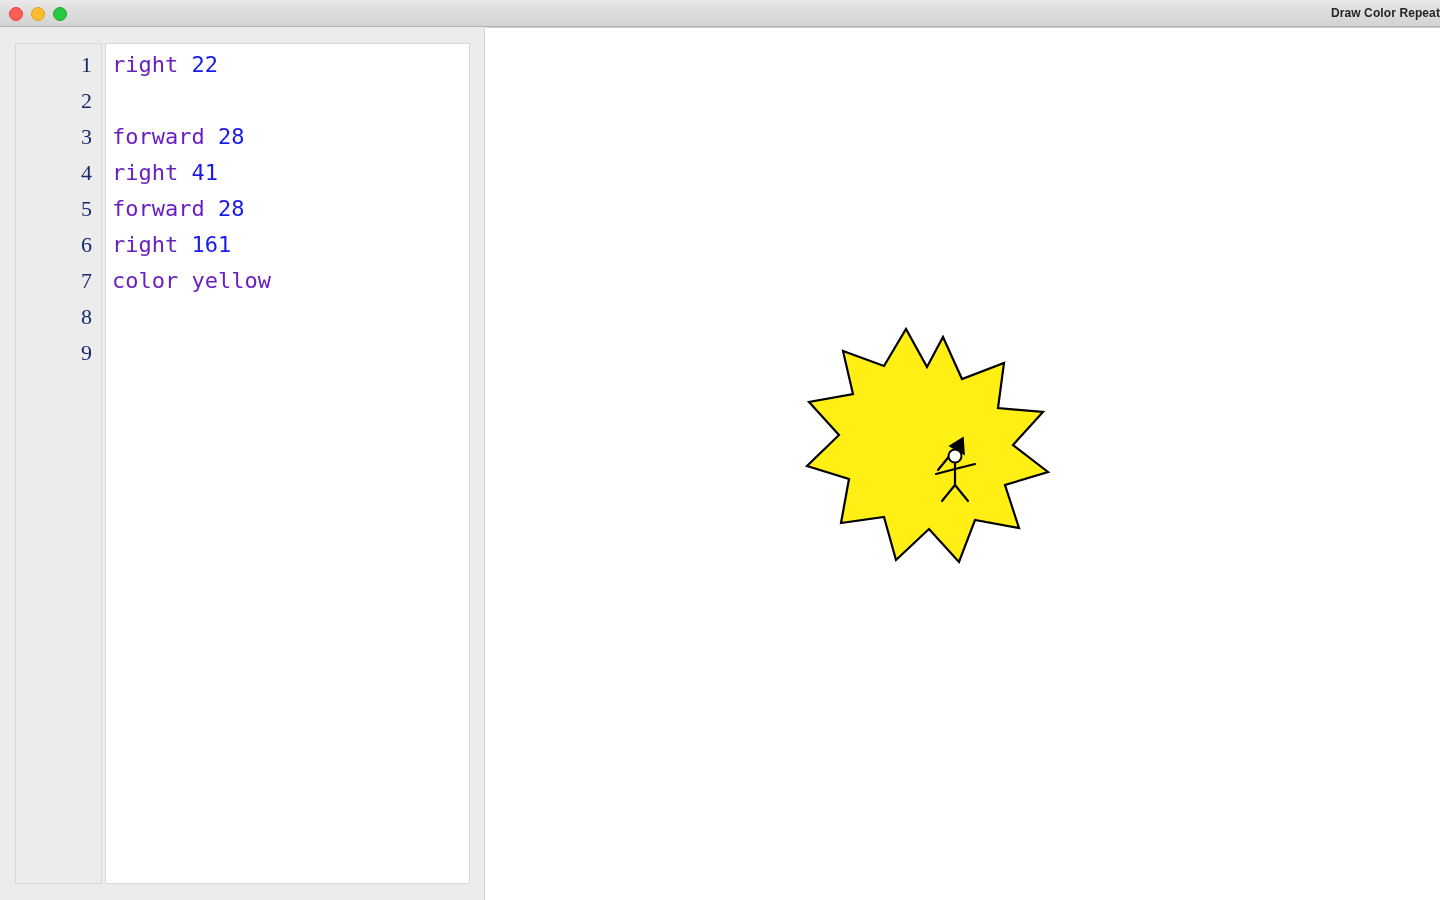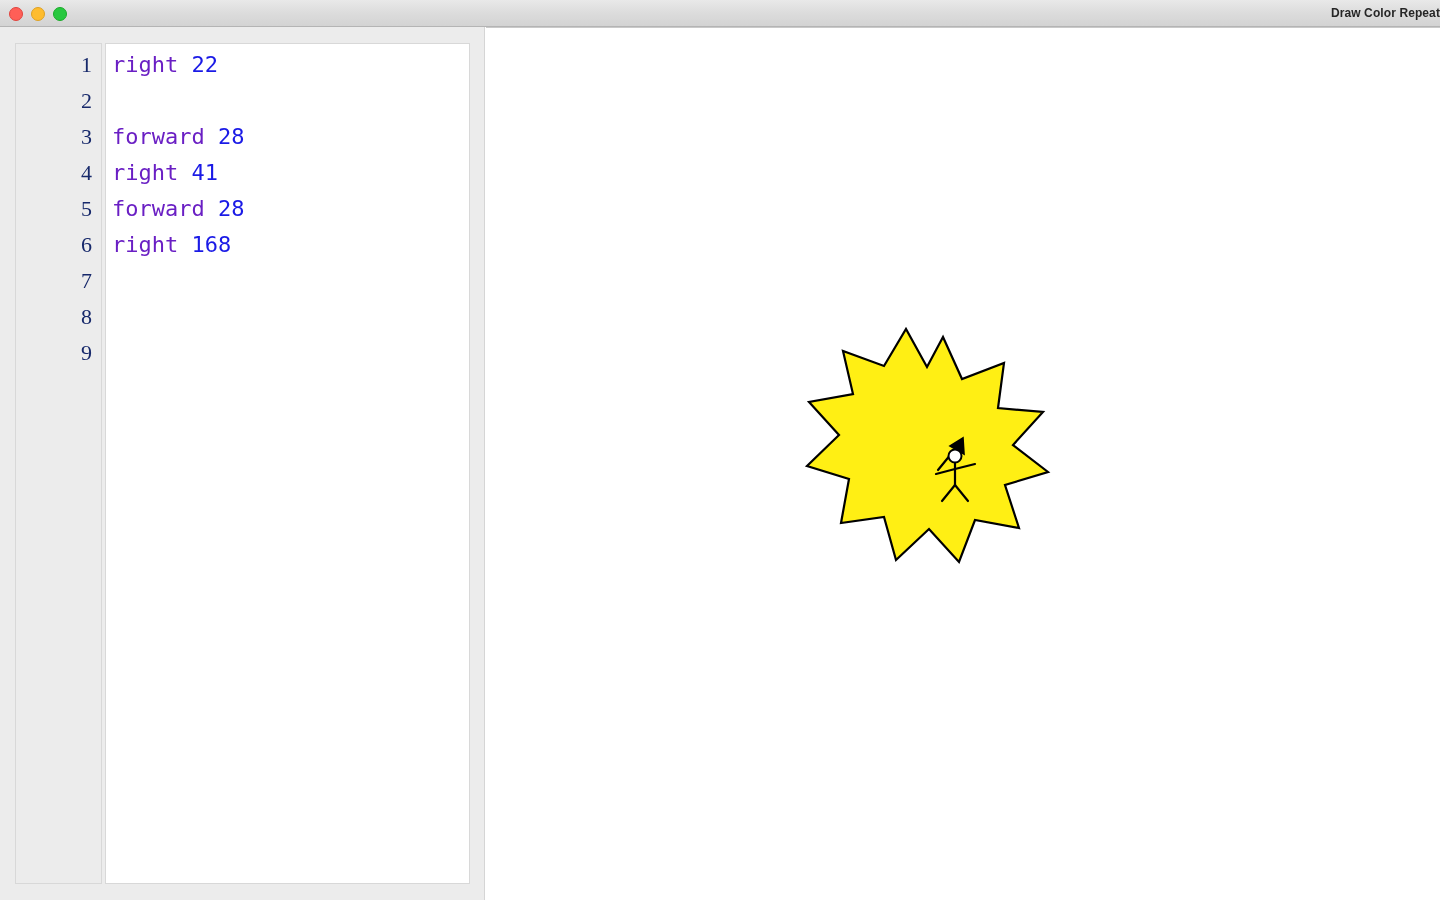--- a/index.html
+++ b/index.html
@@ -192,21 +192,22 @@
         </div>
       </div>
 
       <div class="code-area">
         <div class="code-lines">
           <span class="cl"><span class="tok-kw">right</span><span> </span><span class="tok-num">22</span></span>
           <span class="cl"><span class="tok-kw"></span></span>
           <span class="cl"><span class="tok-kw">forward</span><span> </span><span class="tok-num">28</span></span>
           <span class="cl"><span class="tok-kw">right</span><span> </span><span class="tok-num">41</span></span>
           <span class="cl"><span class="tok-kw">forward</span><span> </span><span class="tok-num">28</span></span>
-          <span class="cl"><span class="tok-kw">right</span><span> </span><span class="tok-num">168</span></span>
+          <span class="cl"><span class="tok-kw">right</span><span> </span><span class="tok-num">161</span></span>
+          <span class="cl"><span class="tok-kw">color</span><span> </span><span class="tok-kw">yellow</span></span>
           <span class="cl"><span class="tok-kw"></span></span>
         </div>
       </div>
 
     </div>
   </div>
 
   <div class="canvas-panel">
     <svg class="canvas-svg" viewBox="0 0 954 873" xmlns="http://www.w3.org/2000/svg">
 

